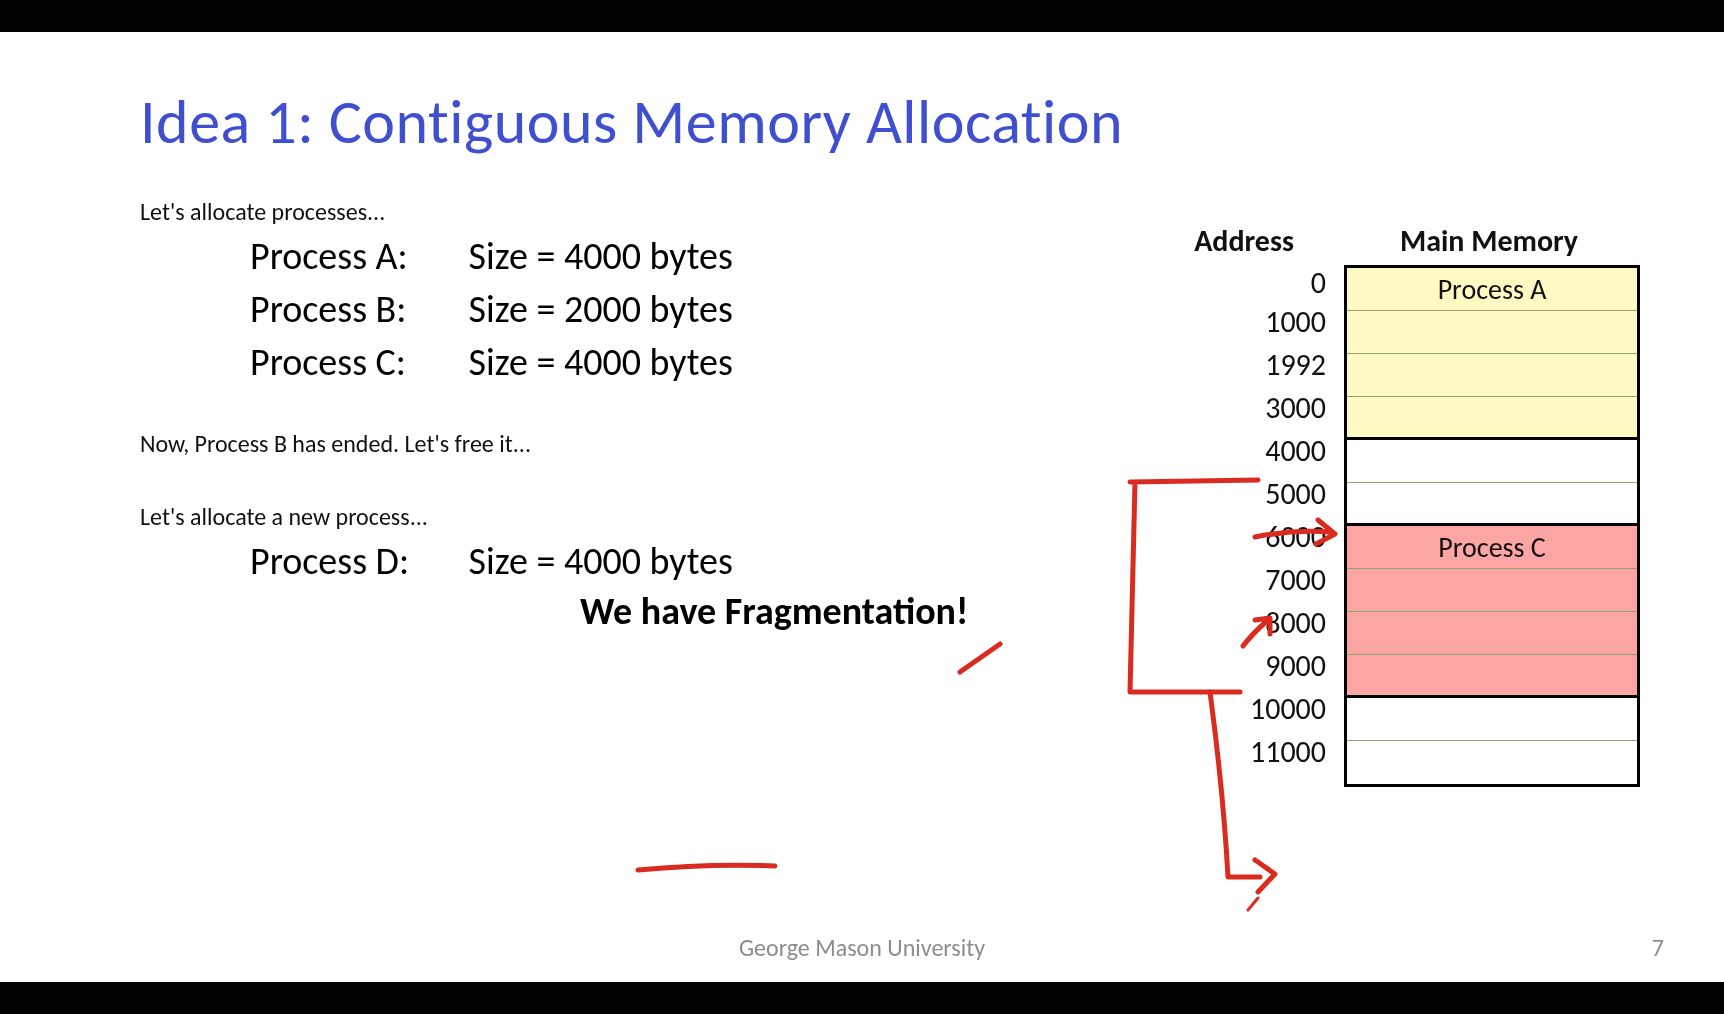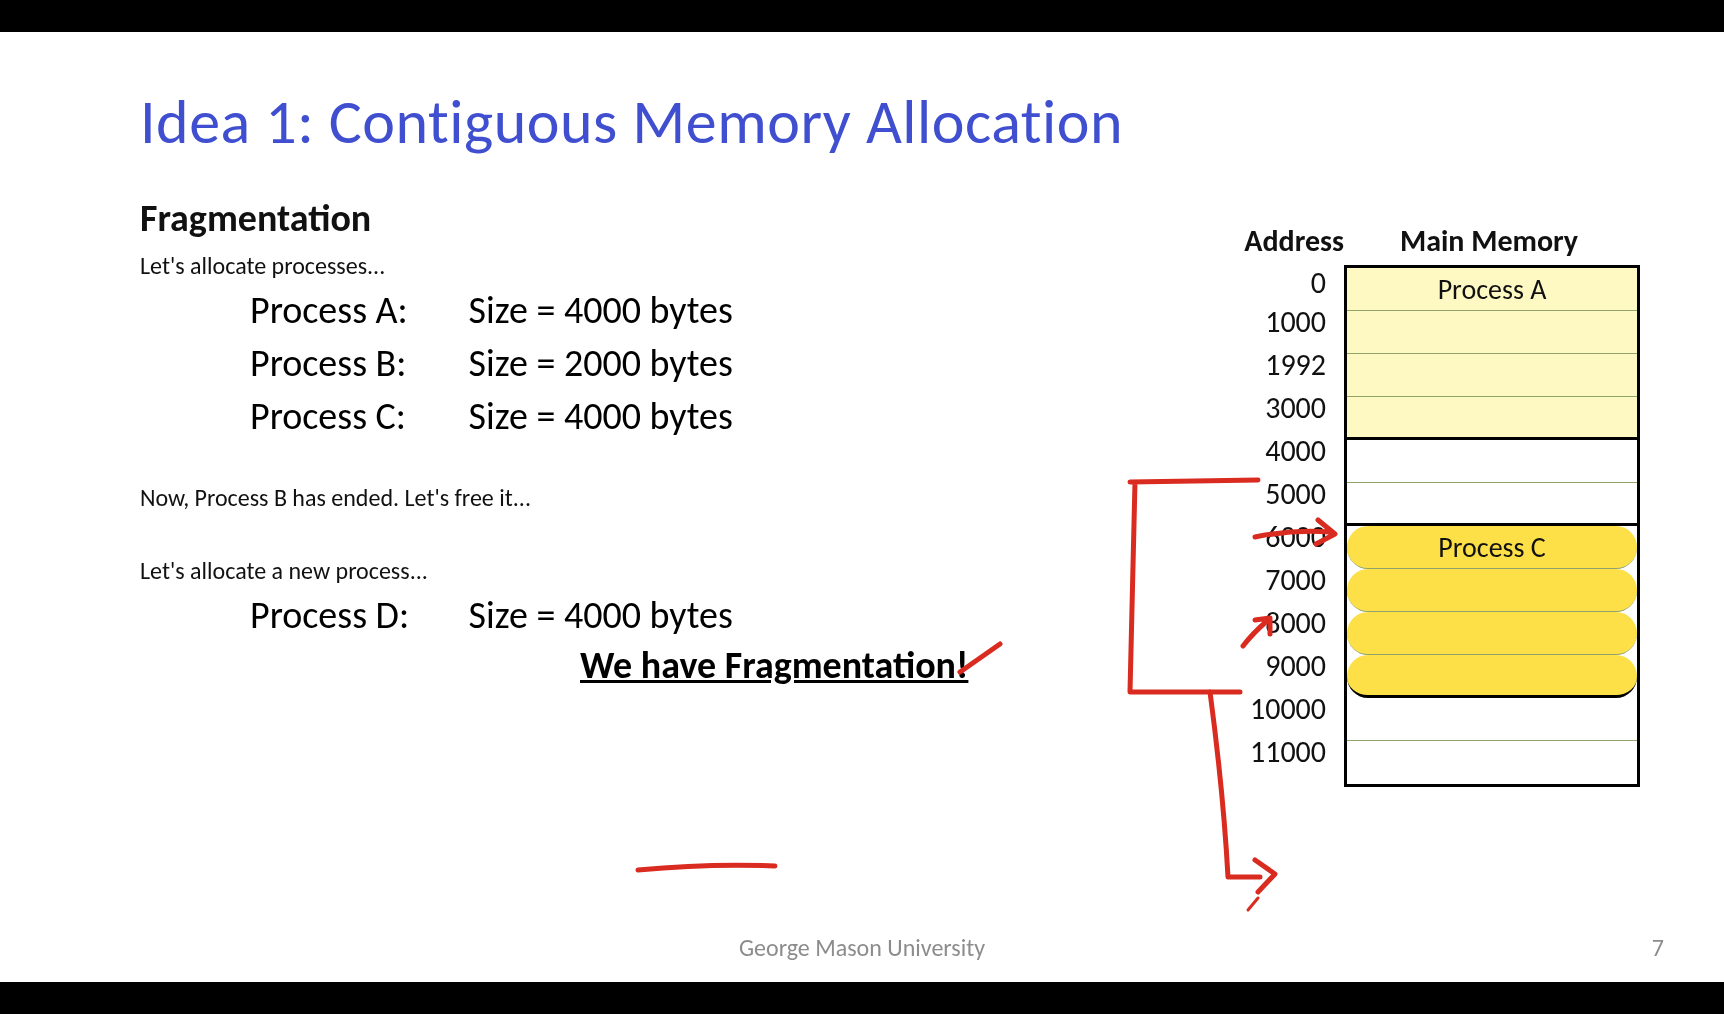--- a/index.html
+++ b/index.html
@@ -45,21 +45,20 @@
   }
   .proc-line {
     margin-left: 110px;
     font-size: 38px;
     line-height: 1.4;
   }
   .proc-label { display: inline-block; width: 210px; }
   .frag {
     font-size: 38px;
     font-weight: 700;
-    text-decoration: underline;
     margin-left: 440px;
     margin-top: 0px;
   }
   .footer-center {
     position: absolute;
     bottom: 20px;
     left: 0;
     width: 100%;
     text-align: center;
     color: #8c8c8c;
@@ -78,21 +77,21 @@
     top: 190px;
     right: 60px;
     width: 520px;
   }
   .mem-headers {
     display: flex;
     font-size: 30px;
     font-weight: 700;
     color: #111;
   }
-  .mem-headers .h1 { width: 200px; text-align: right; }
+  .mem-headers .h1 { width: 200px; text-align: center; }
   .mem-headers .h2 { width: 290px; text-align: center; }
   .mem-body {
     display: flex;
     margin-top: 6px;
   }
   .addr-col {
     width: 200px;
   }
   .addr {
     height: 43px;
@@ -113,36 +112,35 @@
     border-bottom: 1px solid #8fa36b;
     box-sizing: border-box;
     text-align: center;
     line-height: 43px;
     font-size: 28px;
     color: #111;
   }
   .cell.block-end { border-bottom: 3px solid #000; }
   .cell.last { border-bottom: none; }
   .proc-a { background: #fef9c3; }
-  .proc-c { background: #fde047; border-radius: 21px; }
+  .proc-c { background: #fca5a5; }
   .free   { background: #fff; }
   
   .annot {
     position: absolute;
     pointer-events: none;
   }
 </style>
 </head>
 <body>
 
 <div class="slide-wrap">
 
   <div class="content">
     <div class="title">Idea 1: Contiguous Memory Allocation</div>
-    <div class="subhead">Fragmentation</div>
     <div class="body-text">Let's allocate processes...</div>
 
     <div class="proc-line">
       <span class="proc-label">Process A:</span>
       <span>Size = 4000 bytes</span>
     </div>
     <div class="proc-line">
       <span class="proc-label">Process B:</span>
       <span>Size = 2000 bytes</span>
     </div>

